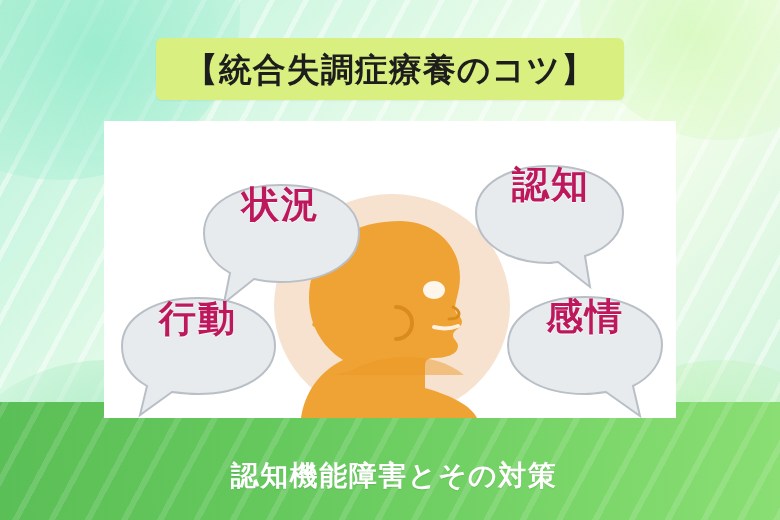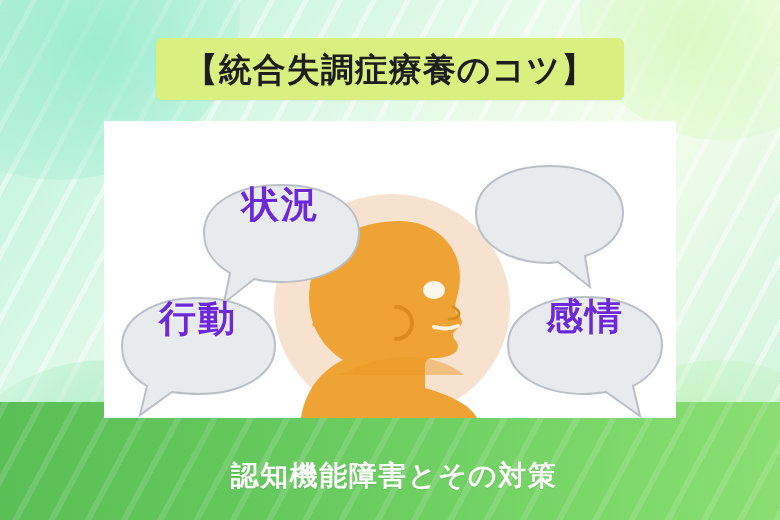--- a/index.html
+++ b/index.html
@@ -135,21 +135,21 @@
     position: absolute;
     display: flex;
     align-items: center;
     justify-content: center;
   }
   .bubble-label {
     position: relative;
     z-index: 3;
     font-family: "DejaVu Sans", "Liberation Sans", sans-serif;
     font-weight: bold;
-    color: #6d28d9;
+    color: #be185d;
     letter-spacing: 2px;
     text-shadow: 0 1px 0 rgba(255,255,255,0.9);
     line-height: 1;
   }
 </style>
 </head>
 <body>
 
 <div class="slide">
 
@@ -248,20 +248,23 @@
                  c 0 17 -11 32 -29 41
                  l 7 30 l -34 -24
                  c -7 1 -14 2 -21 2
                  c -44 0 -77 -19 -77 -49 z" fill="#e8ebee" stroke="#b9bfc6" stroke-width="2"></path>
       </g>
     </svg>
 
     <div class="bubble" style="left:118px; top:48px; width:118px; height:70px;">
       <span class="bubble-label" style="font-size:37px;">状況</span>
     </div>
+    <div class="bubble" style="left:388px; top:28px; width:118px; height:70px;">
+      <span class="bubble-label" style="font-size:37px;">認知</span>
+    </div>
     <div class="bubble" style="left:422px; top:160px; width:118px; height:70px;">
       <span class="bubble-label" style="font-size:37px;">感情</span>
     </div>
     <div class="bubble" style="left:35px; top:162px; width:118px; height:70px;">
       <span class="bubble-label" style="font-size:37px;">行動</span>
     </div>
   </div>
 
   <div class="subtitle">認知機能障害とその対策</div>
 

